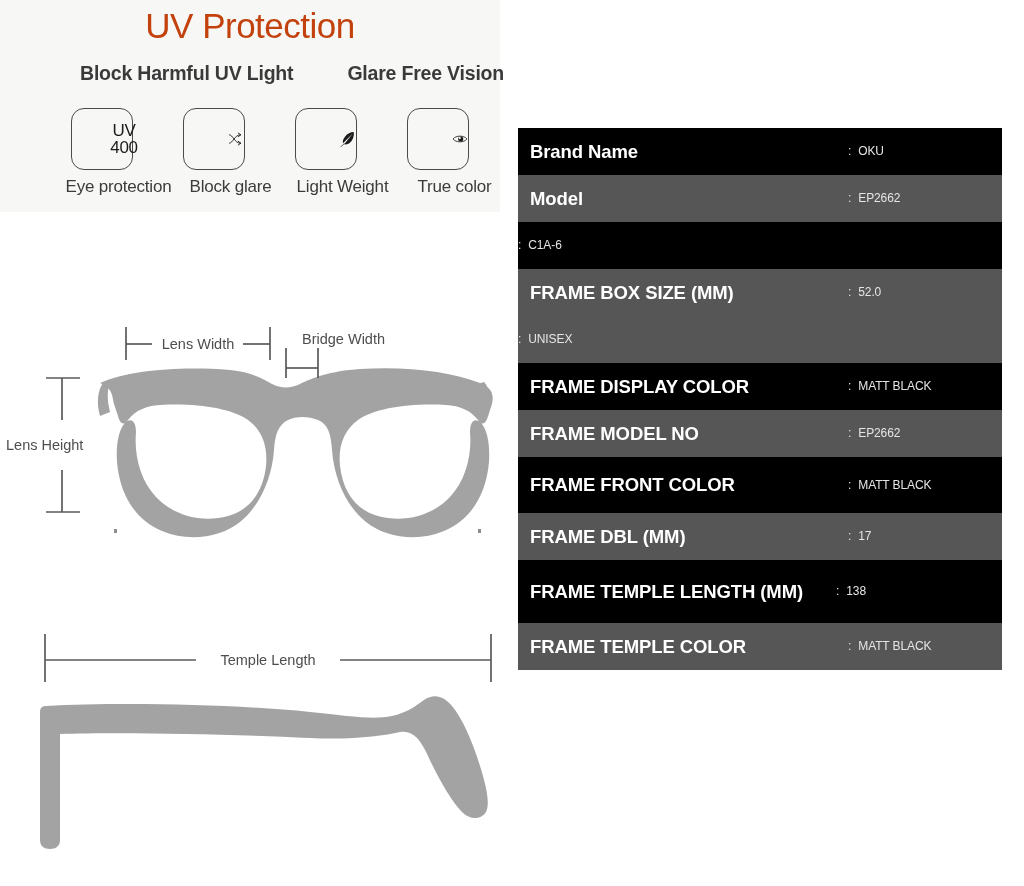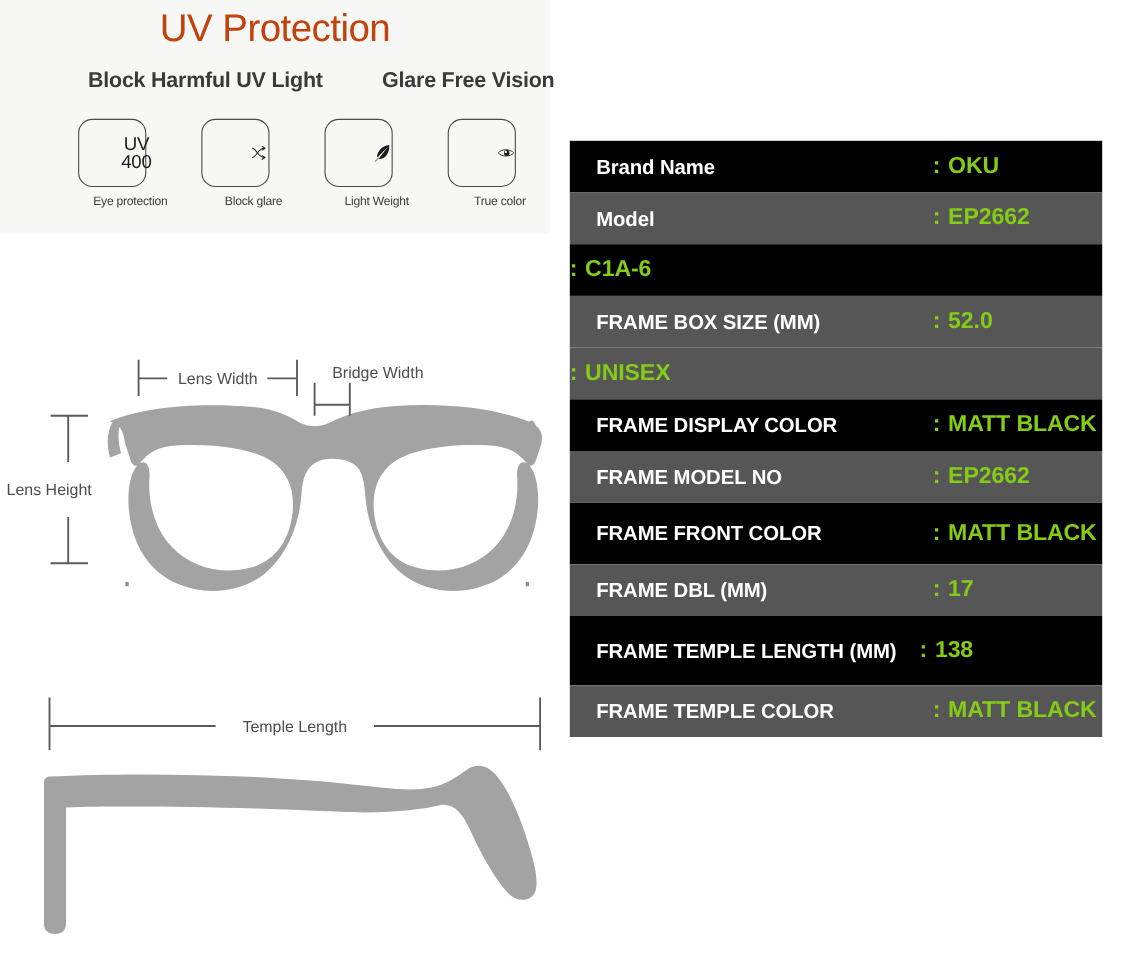--- a/index.html
+++ b/index.html
@@ -93,21 +93,21 @@
   .uv-uv400 {
     font-size: 17px;
     line-height: 17px;
     font-weight: 400;
     color: #1b1b1b;
     text-align: center;
     letter-spacing: -0.3px;
   }
   .uv-caption {
     margin-top: 7px;
-    font-size: 11px;
+    font-size: 17px;
     color: #3c3c3c;
     text-align: center;
     white-space: nowrap;
     letter-spacing: -0.2px;
     margin-left: 33px;
   }
 
   
   #frame-diagram {
     position: absolute;
@@ -139,33 +139,33 @@
     align-items: center;
     width: 100%;
     min-height: 47px;
     padding: 6px 0 6px 0;
   }
   .spec-row.dark  { background: #000000; }
   .spec-row.light { background: #565656; }
 
   .spec-label {
     flex: 0 0 330px;
-    padding-left: 24px;
+    padding-left: 12px;
     padding-right: 4px;
     color: #ffffff;
     font-size: 18.5px;
     font-weight: 700;
     line-height: 1.18;
     letter-spacing: -0.1px;
   }
   .spec-value {
     flex: 1 1 auto;
-    color: #84cc16;
-    font-size: 21px;
-    font-weight: 700;
+    color: #e5e5e5;
+    font-size: 12px;
+    font-weight: 400;
     line-height: 1.18;
     letter-spacing: -0.1px;
     white-space: nowrap;
   }
   .spec-value .colon { margin-right: 7px; }
 </style>
 </head>
 <body>
 
 <div id="page">

